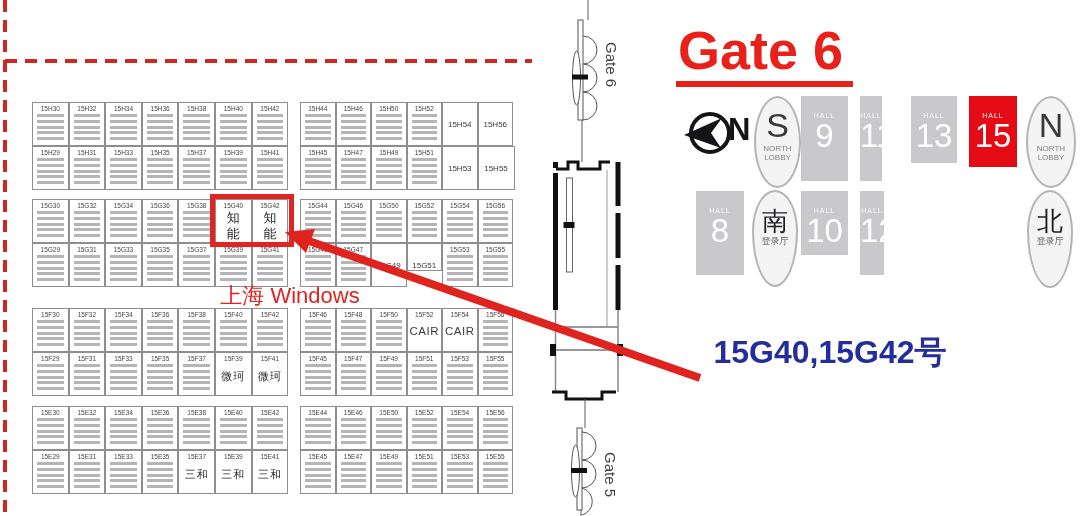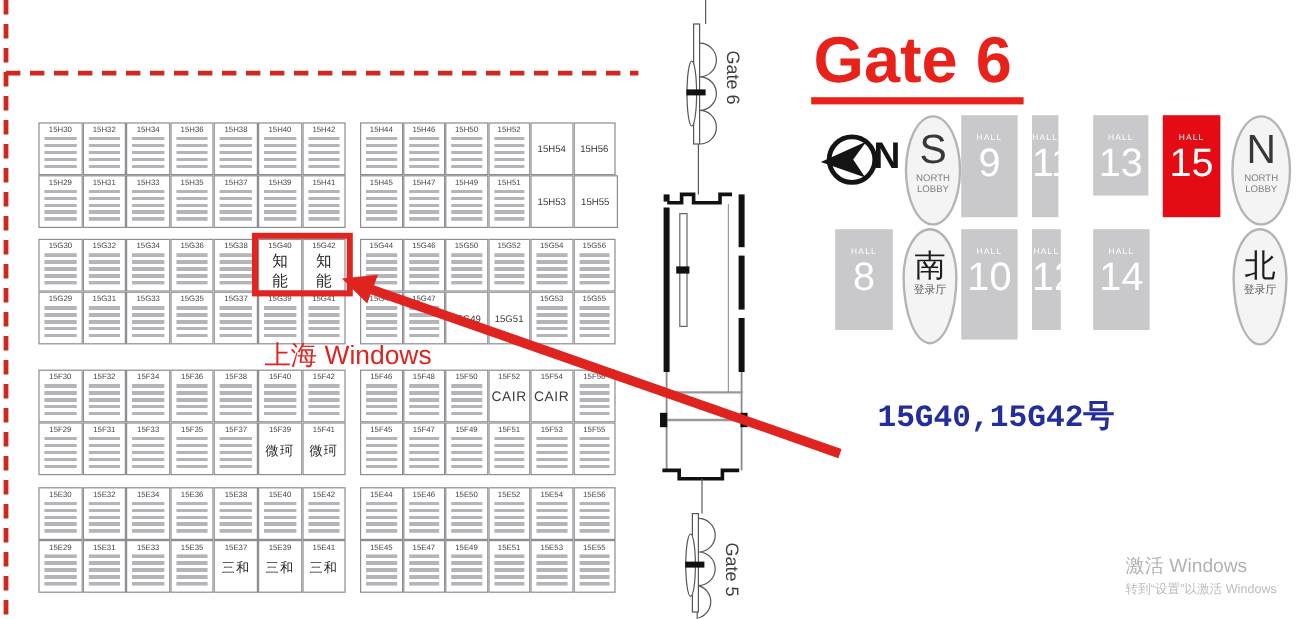--- a/index.html
+++ b/index.html
@@ -33,21 +33,21 @@
   .reg{border-radius:50% 50% 50% 50% / 42% 42% 58% 58%;}
   .reg .big-letter{font-size:26px;color:#1d1d1f;margin-top:16px;}
   .reg .small-word{font-size:9px;color:#55555a;}
   .hall{position:absolute;box-sizing:border-box;background:#c9c9cc;text-align:center;z-index:2;}
   .hall.red{background:#e50b15;}
   .hall .hw{display:block;font-size:7px;letter-spacing:1px;color:#fdfdfd;margin-top:16px;}
   .hall .hn{display:block;font-size:33px;color:#fff;line-height:1.05;}
   .annotation{position:absolute;left:680px;top:333px;width:300px;text-align:center;z-index:6;
               color:#232d9c;font-weight:bold;}
   .annotation .a1{font-size:26px;line-height:1.2;}
-  .annotation .a2{font-size:26px;line-height:1.2;font-family:Liberation Mono, monospace;}
+  .annotation .a2{font-size:32px;line-height:1.2;}
   .watermark{position:absolute;left:938px;top:463px;z-index:2;color:#b2b2b5;}
   .watermark .w1{font-size:16px;line-height:1.3;}
   .watermark .w2{font-size:10.5px;color:#babbbe;line-height:1.4;}
 </style>
 </head>
 <body>
 
 <div class="stage">
 
   <svg class="overlay" width="1080" height="516" viewBox="0 0 1080 516">
@@ -287,21 +287,21 @@
         <div class="cid">15G45</div>
         <div class="scr"></div>
       </div>
       <div class="cell" style="left: 303.5px; top: 141px; width: 35.5px; height: 44px;">
         <div class="cid">15G47</div>
         <div class="scr"></div>
       </div>
       <div class="cell" style="left: 339px; top: 141px; width: 35.5px; height: 44px;">
         <div class="cid big">15G49</div>
       </div>
-      <div class="cell" style="left: 374.5px; top: 141px; width: 35.5px; height: 44px;">
+      <div class="cell" style="left: 374.5px; top: 141px; width: 35.5px; height: 28px;">
         <div class="cid big">15G51</div>
       </div>
       <div class="cell" style="left: 410px; top: 141px; width: 35.5px; height: 44px;">
         <div class="cid">15G53</div>
         <div class="scr"></div>
       </div>
       <div class="cell" style="left: 445.5px; top: 141px; width: 35.5px; height: 44px;">
         <div class="cid">15G55</div>
         <div class="scr"></div>
       </div>
@@ -548,44 +548,36 @@
     <span class="hn">9</span>
   </div>
   <div class="hall" style="left:860px;top:96px;width:22px;height:85px">
     <span class="hw">HALL</span>
     <span class="hn">11</span>
   </div>
   <div class="hall" style="left:911px;top:96px;width:46px;height:67px">
     <span class="hw">HALL</span>
     <span class="hn">13</span>
   </div>
-  <div class="hall red" style="left:969px;top:96px;width:48px;height:85px">
+  <div class="hall red" style="left:969px;top:96px;width:48px;height:71px">
     <span class="hw">HALL</span>
     <span class="hn">15</span>
   </div>
 
   <div class="hall" style="left:696px;top:191px;width:48px;height:84px">
     <span class="hw">HALL</span>
     <span class="hn">8</span>
   </div>
-  <div class="hall" style="left:801px;top:191px;width:47px;height:92px">
+  <div class="hall" style="left:801px;top:191px;width:47px;height:64px">
     <span class="hw">HALL</span>
     <span class="hn">10</span>
   </div>
   <div class="hall" style="left:860px;top:191px;width:24px;height:84px">
     <span class="hw">HALL</span>
     <span class="hn">12</span>
-  </div>
-  <div class="hall" style="left:911px;top:191px;width:47px;height:84px">
-    <span class="hw">HALL</span>
-    <span class="hn">14</span>
   </div>
 
   <div class="annotation">
     <div class="a2">15G40,15G42号</div>
   </div>
 
-  <div class="watermark">
-    <div class="w1">激活 Windows</div>
-    <div class="w2">转到“设置”以激活 Windows</div>
-  </div>
 
 </div>
 
 </body></html>

